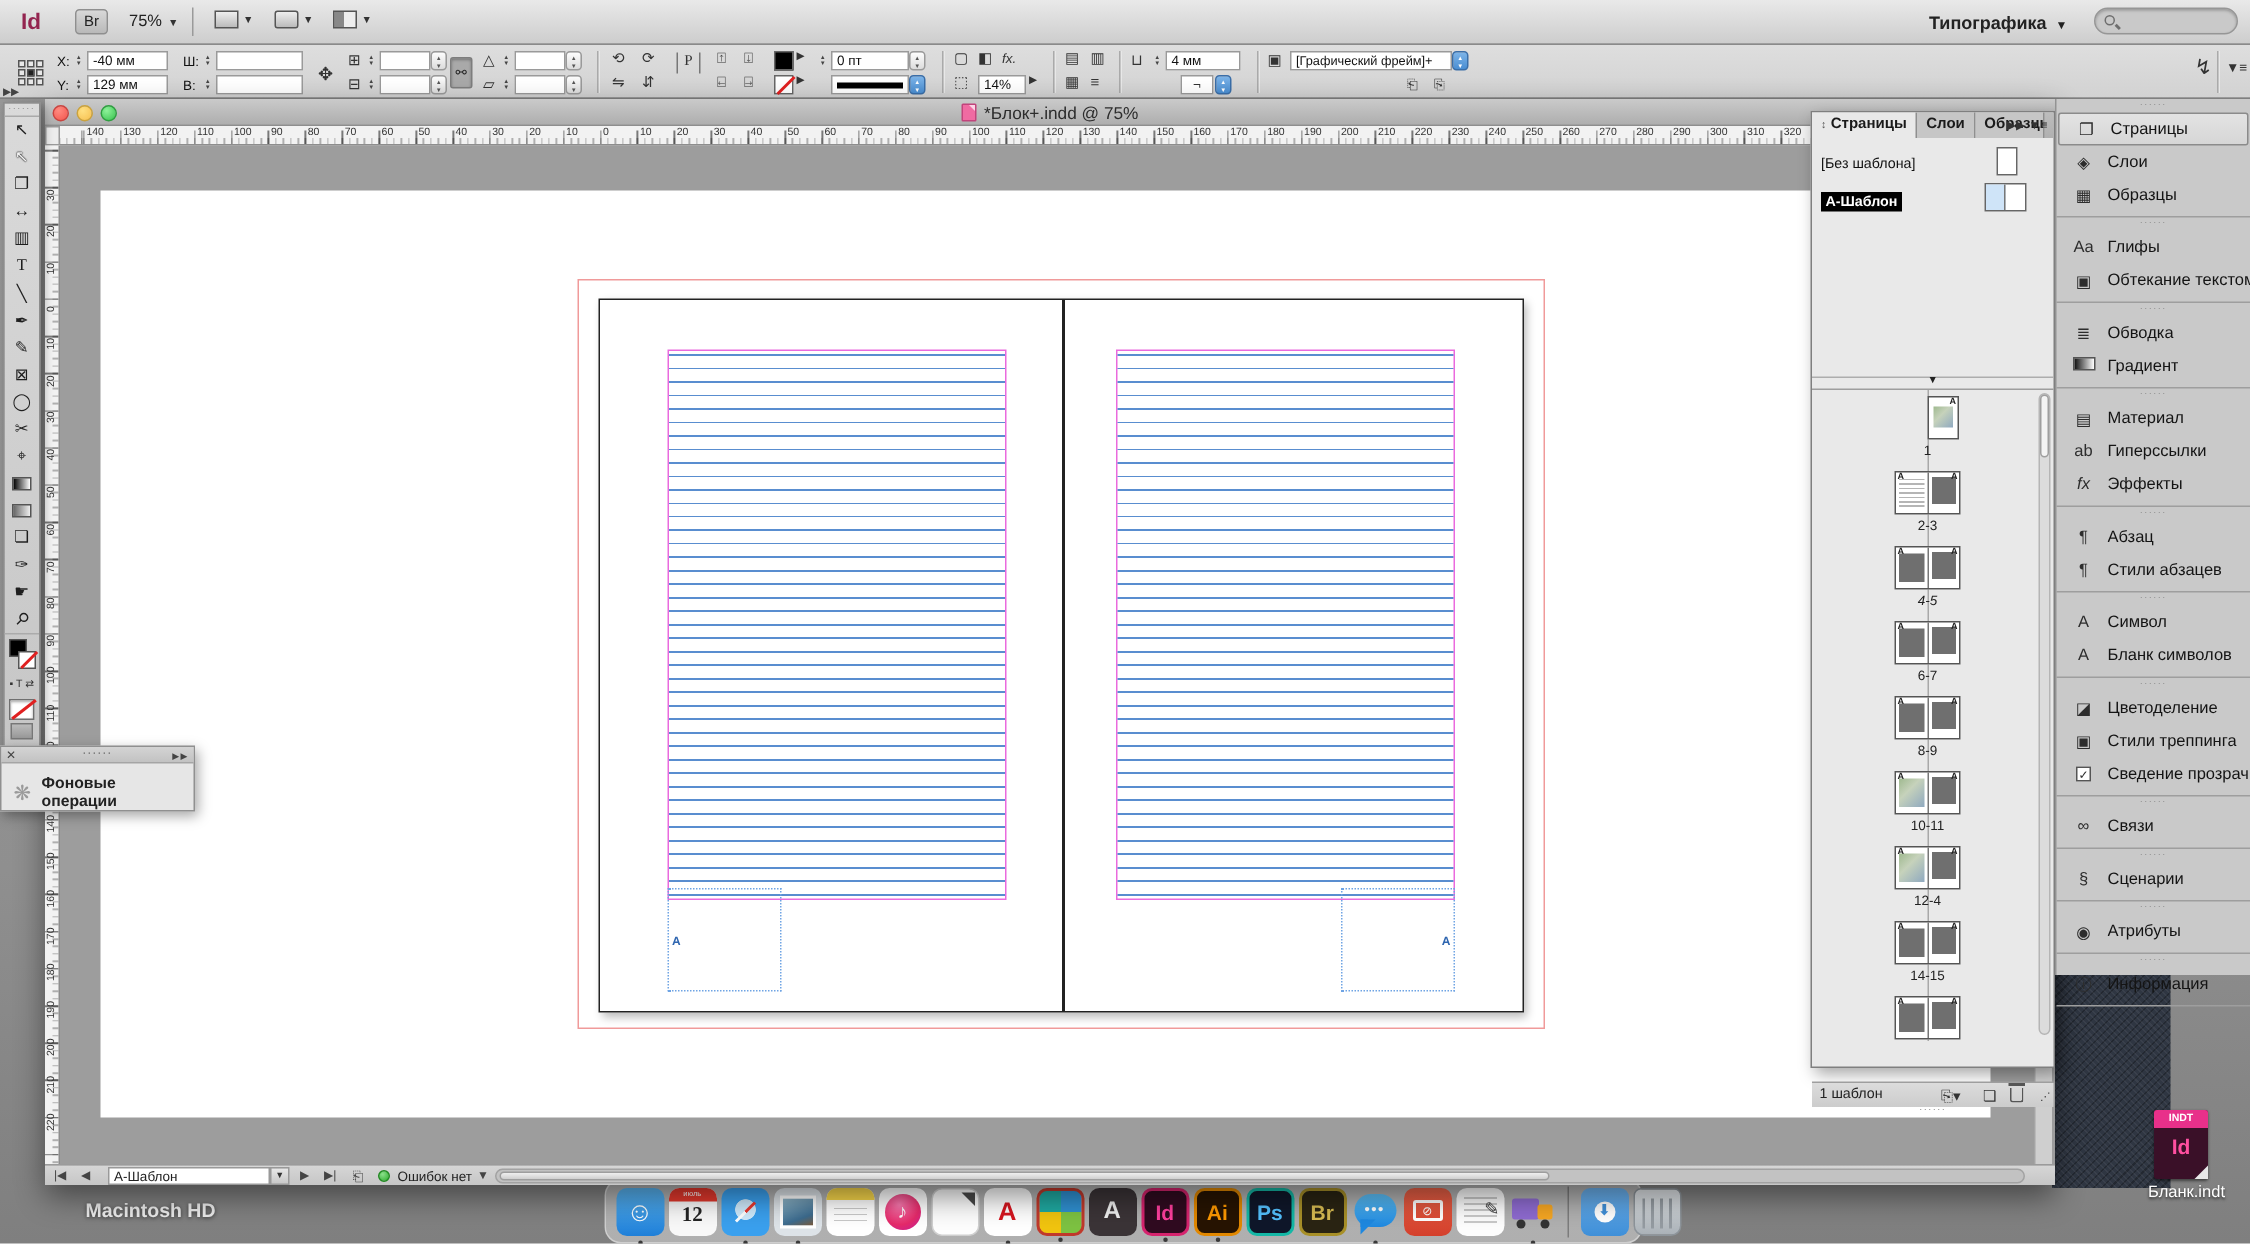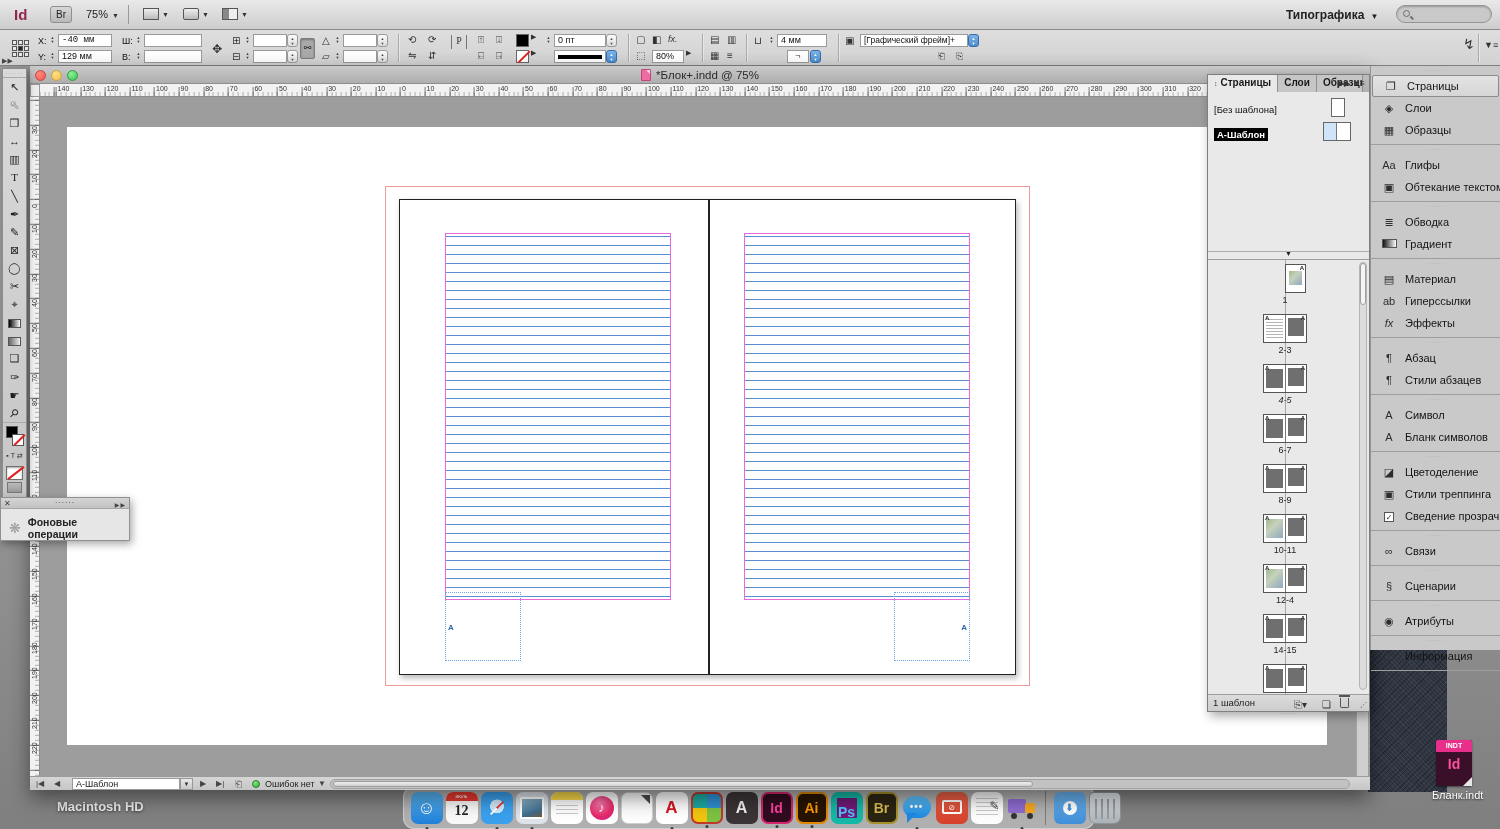--- a/index.html
+++ b/index.html
@@ -198,21 +198,21 @@
   .pg-thumb .half { position:absolute; top:0; bottom:0; width:50%; }
   .pg-thumb .half.r { right:0; border-left:1px solid #777; }
   .pg-a { position:absolute; font-size:6px; font-weight:bold; color:#222; top:0; }
   .pg-block { position:absolute; background:#6f6f6f; }
   .pg-img { position:absolute; background:linear-gradient(135deg,#9fb98f 0%,#c6d2bb 40%,#8fa9c0 100%); }
   .pg-sketch { position:absolute; background:repeating-linear-gradient(to bottom,#b5b5b5 0 1px,transparent 1px 3px); }
   .pg-label { position:absolute; font-size:9px; color:#222; text-align:center; width:60px; }
   #pp-scroll { position:absolute; right:2px; top:2px; width:8px; height:428px; background:#dcdcdc; border:1px solid #b5b5b5; border-radius:4px; }
   #pp-scroll-thumb { position:absolute; left:0; top:0; width:6px; height:42px; background:#f4f4f4; border:1px solid #9f9f9f; border-radius:3px; }
   #pp-footer { height:17px; border-top:1px solid #9e9e9e; background:linear-gradient(180deg,#dcdcdc,#cccccc);
-     position:relative; font-size:9.5px; color:#222; line-height:16px; padding-left:5px; }
+     position:relative; font-size:9.5px; color:#222; line-height:16px; padding-left:5px;margin-top:27px; }
   .ppf-ic { position:absolute; top:2px; color:#333; font-size:10px; }
   .trash-ic { position:absolute; top:3px; width:9px; height:10px; border:1px solid #555; border-top:none; border-radius:0 0 2px 2px; }
   .trash-ic::before { content:""; position:absolute; left:-2px; top:-3px; width:11px; height:2px; background:#555; }
   #pp-grip { height:6px; text-align:center; font-size:6px; letter-spacing:1px; color:#808080; line-height:5px; }
 
   
   #panel-dock { left:1370px; top:66px; width:130px; height:584px; background:#c9c9c9; border-left:1px solid #939393; }
   .pd-group { border-bottom:1px solid #9e9e9e; padding-bottom:3px; }
   .pd-grip { height:9px; text-align:center; font-size:6px; letter-spacing:1px; color:#8a8a8a; line-height:8px; }
   .pd-item { position:relative; height:22px; display:flex; align-items:center; padding-left:9px; gap:7px; }
@@ -253,21 +253,21 @@
       background:radial-gradient(circle at 40% 30%,#fa7ab0,#e62a6a 60%,#c01b9b); color:#fff; font-size:13px; line-height:24px; }
   .dk.libreoffice { background:#fdfdfd; border:1px solid #cfcfcf; }
   .dk.libreoffice::after { content:""; position:absolute; right:2px; top:2px;
       border-left:9px solid transparent; border-top:9px solid #4a4a4a; }
   .dk.acrobat-reader { background:#fff; color:#d6151f; font-size:17px; }
   .dk.windows-tiles { background:conic-gradient(from 0deg at 50% 50%,#2f8fd0 0 25%,#7dc242 0 50%,#f1c40f 0 75%,#1fa8a0 0 100%);
       border:2px solid #c0392b; }
   .dk.acrobat-pro { background:#3b3437; color:#f0f0f0; font-size:16px; }
   .dk.indesign { background:#300b20; color:#ff3f9e; border:2px solid #d6246e; font-size:14px; line-height:28px; }
   .dk.illustrator { background:#271402; color:#ff9a00; border:2px solid #e28800; font-size:14px; line-height:28px; }
-  .dk.photoshop { background:#701a75; color:#54c2ff; border:6px solid #14b8a6; font-size:14px; line-height:28px; }
+  .dk.photoshop { background:#0f172a; color:#54c2ff; border:2px solid #14b8a6; font-size:14px; line-height:28px; }
   .dk.bridge { background:#2a2413; color:#d7bb52; border:2px solid #a89028; font-size:14px; line-height:28px; }
   .dk.messages { background:transparent; }
   .dk.messages .bub { position:absolute; left:2px; top:4px; width:28px; height:22px; border-radius:11px;
       background:linear-gradient(180deg,#5ec1f8,#1e88e0); color:#fff; font-size:10px; line-height:22px; letter-spacing:1px; }
   .dk.messages .bub::after { content:""; position:absolute; left:4px; bottom:-5px;
       border:5px solid transparent; border-top-color:#1e88e0; border-left-color:#1e88e0; }
   .dk.remote-desktop { background:linear-gradient(180deg,#ea6248,#d4402c); }
   .dk.remote-desktop .mon { position:absolute; left:6px; top:8px; width:20px; height:14px; border:2px solid #fff; border-radius:2px;
       color:#fff; font-size:8px; line-height:11px; font-weight:normal; }
   .dk.textedit { background:#fdfdfd; color:#555; font-size:13px; }
@@ -383,21 +383,21 @@
       <span></span>
       <span></span>
       <span class="c"></span>
       <span></span>
       <span></span>
       <span></span>
       <span></span>
   </div>
   <span class="cp-lab" style="left:38px; top:6px;">X:</span>
   <span class="cp-step" style="left:49px; top:4px;">▲<br>▼</span>
-  <span class="cp-field" style="left:58px; top:4px; width:54px;font-family:Liberation Mono, monospace;">-40 мм</span>
+  <span class="cp-field" style="left:58px; top:4px; width:54px;">-40 мм</span>
   <span class="cp-lab" style="left:38px; top:22px;">Y:</span>
   <span class="cp-step" style="left:49px; top:20px;">▲<br>▼</span>
   <span class="cp-field" style="left:58px; top:20px; width:54px;">129 мм</span>
 
   <span class="cp-lab" style="left:122px; top:6px;">Ш:</span>
   <span class="cp-step" style="left:135px; top:4px;">▲<br>▼</span>
   <span class="cp-field" style="left:144px; top:4px; width:58px;"></span>
   <span class="cp-lab" style="left:122px; top:22px;">В:</span>
   <span class="cp-step" style="left:135px; top:20px;">▲<br>▼</span>
   <span class="cp-field" style="left:144px; top:20px; width:58px;"></span>
@@ -442,21 +442,21 @@
   <span class="cp-field" style="left:554px; top:4px; width:52px;">0 пт</span>
   <span class="cp-spin" style="left:606px; top:4px;">▲<br>▼</span>
   <span class="stroke-style" style="left:554px; top:20px; width:52px;"></span>
   <span class="cp-spin blue" style="left:606px; top:20px;">▲<br>▼</span>
 
   <div class="cp-sep" style="left:628px;"></div>
   <span class="cp-ic" style="left:636px; top:4px;">▢</span>
   <span class="cp-ic" style="left:652px; top:4px;">◧</span>
   <span class="cp-ic" style="left:668px; top:4px; font-style:italic; font-size:9px;">fx.</span>
   <span class="cp-ic" style="left:636px; top:20px;">⬚</span>
-  <span class="cp-field" style="left:652px; top:20px; width:32px;">80%</span>
+  <span class="cp-field" style="left:652px; top:20px; width:32px;">14%</span>
   <span class="cp-ic" style="left:686px; top:19px; font-size:7px;">▶</span>
 
   <div class="cp-sep" style="left:702px;"></div>
   <span class="cp-ic" style="left:710px; top:4px;">▤</span>
   <span class="cp-ic" style="left:727px; top:4px;">▥</span>
   <span class="cp-ic" style="left:710px; top:20px;">▦</span>
   <span class="cp-ic" style="left:727px; top:20px;">≡</span>
 
   <div class="cp-sep" style="left:746px;"></div>
   <span class="cp-ic" style="left:754px; top:5px;">⊔</span>

